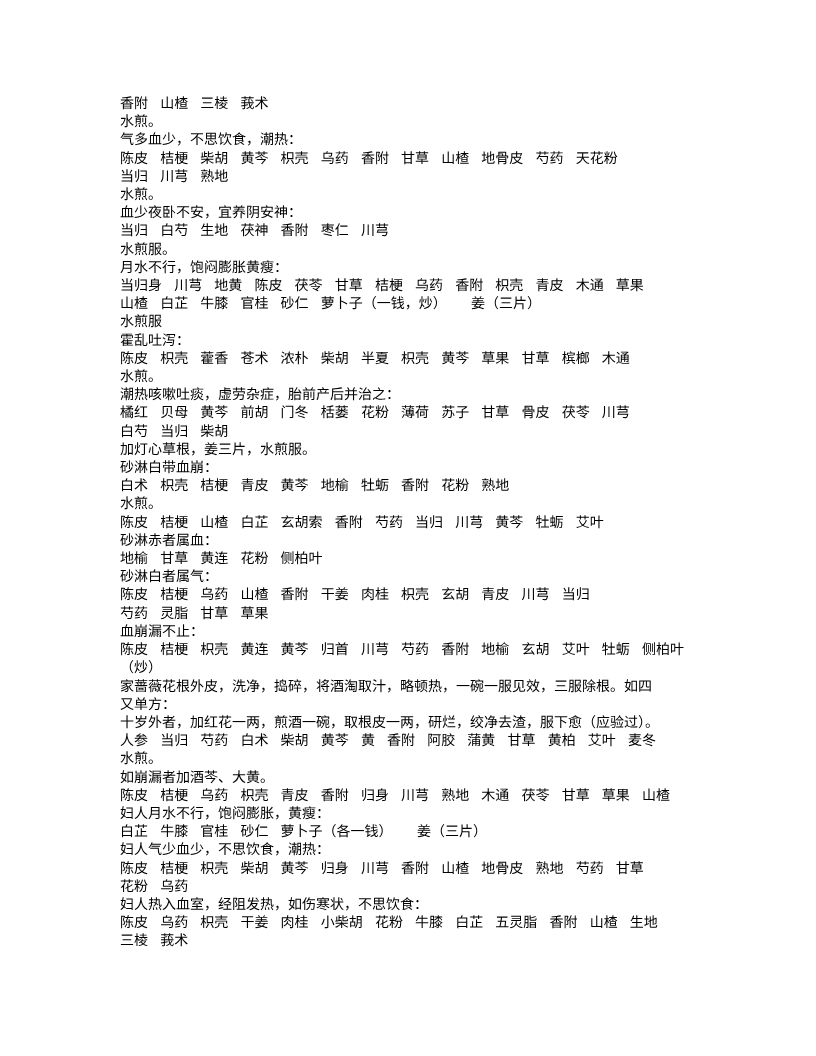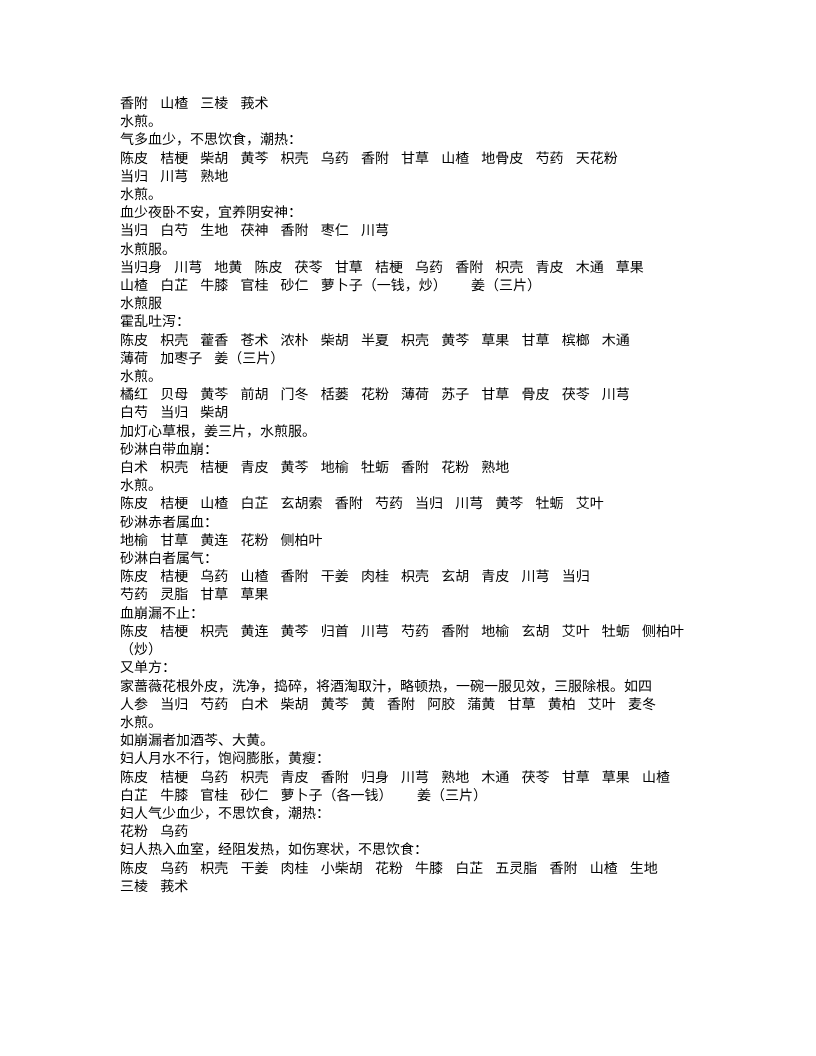--- a/index.html
+++ b/index.html
@@ -38,48 +38,51 @@
   <div class="text-block">
     <div class="line">香附 山楂 三棱 莪术</div>
     <div class="line">水煎。</div>
     <div class="line">气多血少，不思饮食，潮热：</div>
     <div class="line">陈皮 桔梗 柴胡 黄芩 枳壳 乌药 香附 甘草 山楂 地骨皮 芍药 天花粉</div>
     <div class="line">当归 川芎 熟地</div>
     <div class="line">水煎。</div>
     <div class="line">血少夜卧不安，宜养阴安神：</div>
     <div class="line">当归 白芍 生地 茯神 香附 枣仁 川芎</div>
     <div class="line">水煎服。</div>
+    <div class="line">月水不行，饱闷膨胀黄瘦：</div>
     <div class="line">当归身 川芎 地黄 陈皮 茯苓 甘草 桔梗 乌药 香附 枳壳 青皮 木通 草果</div>
     <div class="line">山楂 白芷 牛膝 官桂 砂仁 萝卜子（一钱，炒）  姜（三片）</div>
     <div class="line">水煎服</div>
     <div class="line">霍乱吐泻：</div>
     <div class="line">陈皮 枳壳 藿香 苍术 浓朴 柴胡 半夏 枳壳 黄芩 草果 甘草 槟榔 木通</div>
-    <div class="line">薄荷 加枣子 姜（三片）</div>
     <div class="line">水煎。</div>
+    <div class="line">潮热咳嗽吐痰，虚劳杂症，胎前产后并治之：</div>
     <div class="line">橘红 贝母 黄芩 前胡 门冬 栝蒌 花粉 薄荷 苏子 甘草 骨皮 茯苓 川芎</div>
     <div class="line">白芍 当归 柴胡</div>
     <div class="line">加灯心草根，姜三片，水煎服。</div>
     <div class="line">砂淋白带血崩：</div>
     <div class="line">白术 枳壳 桔梗 青皮 黄芩 地榆 牡蛎 香附 花粉 熟地</div>
     <div class="line">水煎。</div>
     <div class="line">陈皮 桔梗 山楂 白芷 玄胡索 香附 芍药 当归 川芎 黄芩 牡蛎 艾叶</div>
     <div class="line">砂淋赤者属血：</div>
     <div class="line">地榆 甘草 黄连 花粉 侧柏叶</div>
     <div class="line">砂淋白者属气：</div>
     <div class="line">陈皮 桔梗 乌药 山楂 香附 干姜 肉桂 枳壳 玄胡 青皮 川芎 当归</div>
     <div class="line">芍药 灵脂 甘草 草果</div>
     <div class="line">血崩漏不止：</div>
     <div class="line">陈皮 桔梗 枳壳 黄连 黄芩 归首 川芎 芍药 香附 地榆 玄胡 艾叶 牡蛎 侧柏叶（炒）</div>
+    <div class="line">家蔷薇花根外皮，洗净，捣碎，将酒淘取汁，略顿热，一碗一服见效，三服除根。如四</div>
     <div class="line">又单方：</div>
-    <div class="line">家蔷薇花根外皮，洗净，捣碎，将酒淘取汁，略顿热，一碗一服见效，三服除根。如四</div>
+    <div class="line">十岁外者，加红花一两，煎酒一碗，取根皮一两，研烂，绞净去渣，服下愈（应验过）。</div>
     <div class="line">人参 当归 芍药 白术 柴胡 黄芩 黄 香附 阿胶 蒲黄 甘草 黄柏 艾叶 麦冬</div>
     <div class="line">水煎。</div>
     <div class="line">如崩漏者加酒芩、大黄。</div>
+    <div class="line">陈皮 桔梗 乌药 枳壳 青皮 香附 归身 川芎 熟地 木通 茯苓 甘草 草果 山楂</div>
     <div class="line">妇人月水不行，饱闷膨胀，黄瘦：</div>
-    <div class="line">陈皮 桔梗 乌药 枳壳 青皮 香附 归身 川芎 熟地 木通 茯苓 甘草 草果 山楂</div>
     <div class="line">白芷 牛膝 官桂 砂仁 萝卜子（各一钱）  姜（三片）</div>
     <div class="line">妇人气少血少，不思饮食，潮热：</div>
+    <div class="line">陈皮 桔梗 枳壳 柴胡 黄芩 归身 川芎 香附 山楂 地骨皮 熟地 芍药 甘草</div>
     <div class="line">花粉 乌药</div>
     <div class="line">妇人热入血室，经阻发热，如伤寒状，不思饮食：</div>
     <div class="line">陈皮 乌药 枳壳 干姜 肉桂 小柴胡 花粉 牛膝 白芷 五灵脂 香附 山楂 生地</div>
     <div class="line">三棱 莪术</div>
   </div>
 </div>
 
 </body></html>

